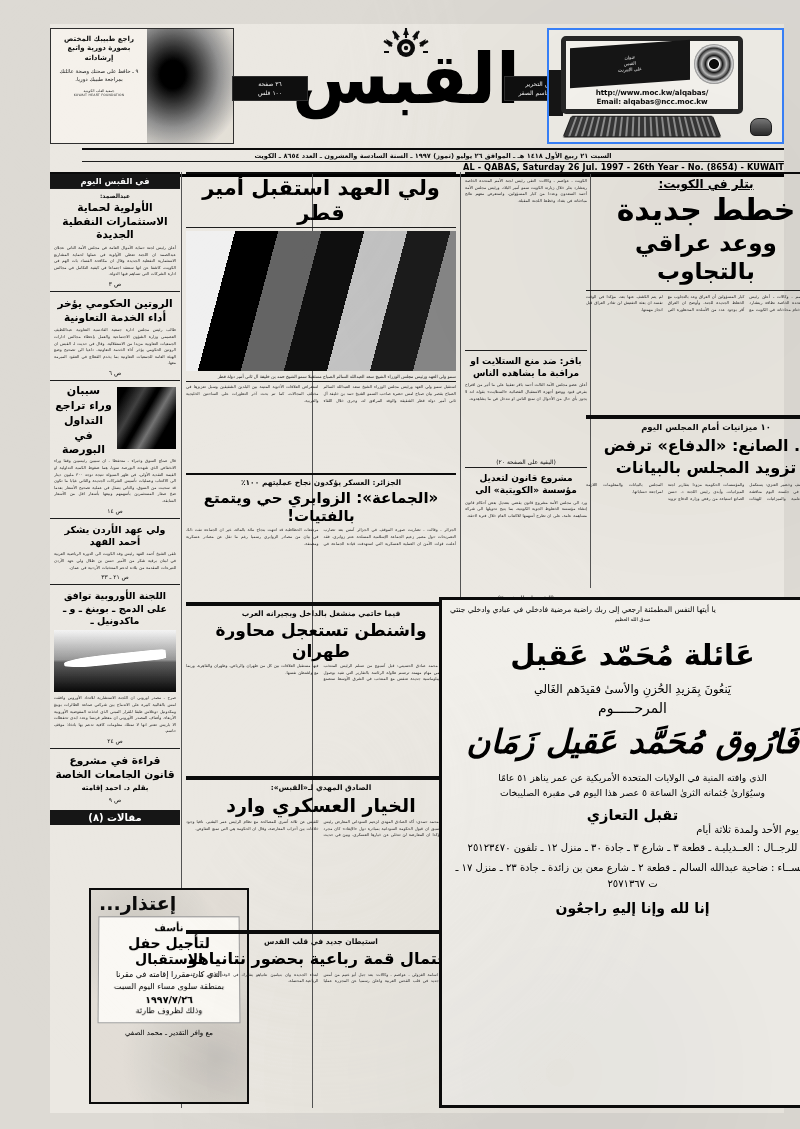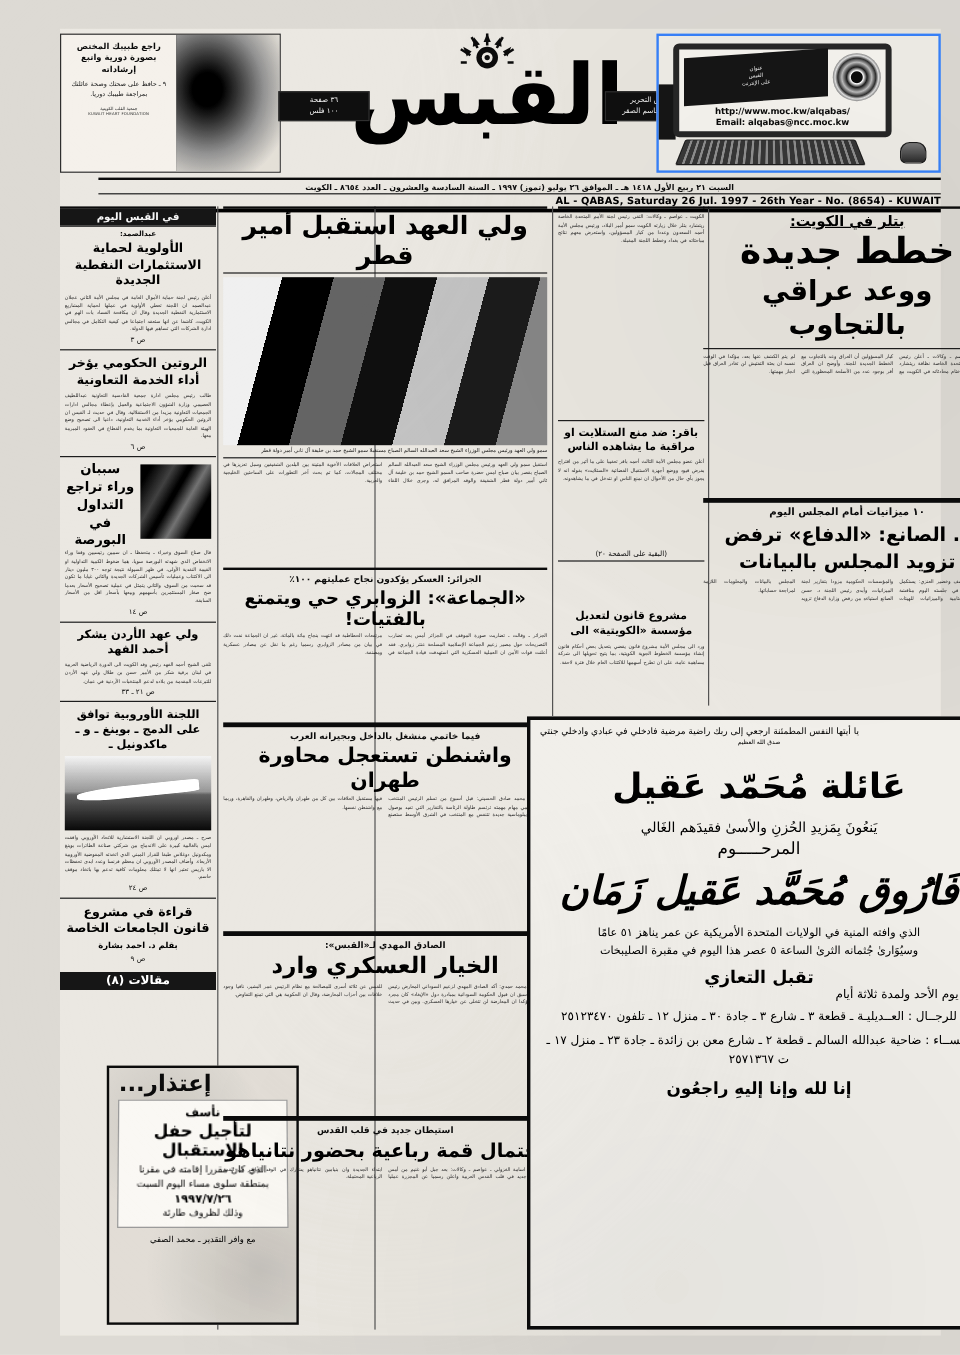--- a/index.html
+++ b/index.html
@@ -368,21 +368,21 @@
       <div class="sb-block">
         <div class="sb-head sm">اللجنة الأوروبية توافق على الدمج ـ بوينغ ـ و ـ ماكدونيل ـ</div>
         <div class="sb-photo plane"></div>
         <div class="body-text">صرح ـ مصدر اوروبي ان اللجنة الاستشارية للاتحاد الأوروبي وافقت امس بالغالبية كبيرة على الاندماج بين شركتي صناعة الطائرات بوينغ ومكدونيل دوغلاس طبقا للقرار المبني الذي اتخذته المفوضية الأوروبية الأربعاء. وأضاف المصدر الأوروبي ان معظم فرنسا وعدد ابدى تحفظات الا باريس تعتبر انها لا تمتلك معلومات كافية تدعم بها باتخاذ موقف حاسم.</div>
         <div class="sb-ref">ص ٢٤</div>
       </div>
       <div class="hr1"></div>
 
       <div class="sb-block">
         <div class="sb-head">قراءة في مشروع قانون الجامعات الخاصة</div>
-        <div class="sb-byline">بقلم د. احمد بشارة</div>
+        <div class="sb-byline">بقلم د. احمد إقامته</div>
         <div class="sb-ref">ص ٩</div>
       </div>
       <div class="sb-art-band">مقالات (٨)</div>
     </div>
 
     <div id="ad-apology">
       <div class="ap-title">إعتذار...</div>
       <div class="ap-card">
         <div class="l1">نأسف</div>
         <div class="l2">لتأجيل حفل الاستقبال</div>
@@ -434,21 +434,21 @@
     <div class="col" style="left:415px; width:122px;">
       <div class="hr2"></div>
       <div class="body-text" style="height:176px; padding-top:4px;">الكويت ـ عواصم ـ وكالات: التقى رئيس لجنة الأمم المتحدة الخاصة ريتشارد بتلر خلال زيارته الكويت سمو أمير البلاد، ورئيس مجلس الأمة أحمد السعدون وعددا من كبار المسؤولين، واستعرض معهم نتائج مباحثاته في بغداد وخطط اللجنة المقبلة.</div>
       <div class="hr1"></div>
       <div style="padding-top:3px;">
         <div class="sb-head sm" style="font-size:9px;">باقر: ضد منع الستلايت او مراقبة ما يشاهده الناس</div>
         <div class="body-text" style="height:74px;">أعلن عضو مجلس الأمة الثالث أحمد باقر تعقيبا على ما أثير من اقتراح بفرض قيود ووضع أجهزة الاستقبال الفضائية «الستلايت» بقوله انه لا يجوز بأي حال من الأحوال ان نمنع الناس او نتدخل في ما يشاهدونه.</div>
         <div class="sb-ref">(البقية على الصفحة ٢٠)</div>
       </div>
       <div class="hr1"></div>
-      <div style="padding-top:3px;margin-top:36px;">
+      <div style="padding-top:3px;">
         <div class="sb-head sm" style="font-size:9px;">مشروع قانون لتعديل مؤسسة «الكويتية» الى</div>
         <div class="body-text" style="height:92px;">ورد الى مجلس الأمة مشروع قانون يقضي بتعديل بعض أحكام قانون إنشاء مؤسسة الخطوط الجوية الكويتية، بما يتيح تحويلها الى شركة مساهمة عامة، على ان تطرح أسهمها للاكتتاب العام خلال فترة لاحقة.</div>
         <div class="sb-ref">(البقية على الصفحة ٢)</div>
       </div>
     </div>
 
     <div class="col" style="right:0; width:240px;">
       <div class="hr2"></div>
       <div class="lead-title" style="font-size:12px; letter-spacing:3px; padding:3px 0 1px;text-decoration:underline;">بتلر في الكويت:</div>
       <div class="lead-title" style="font-size:30px; letter-spacing:2px;">خطط جديدة</div>

